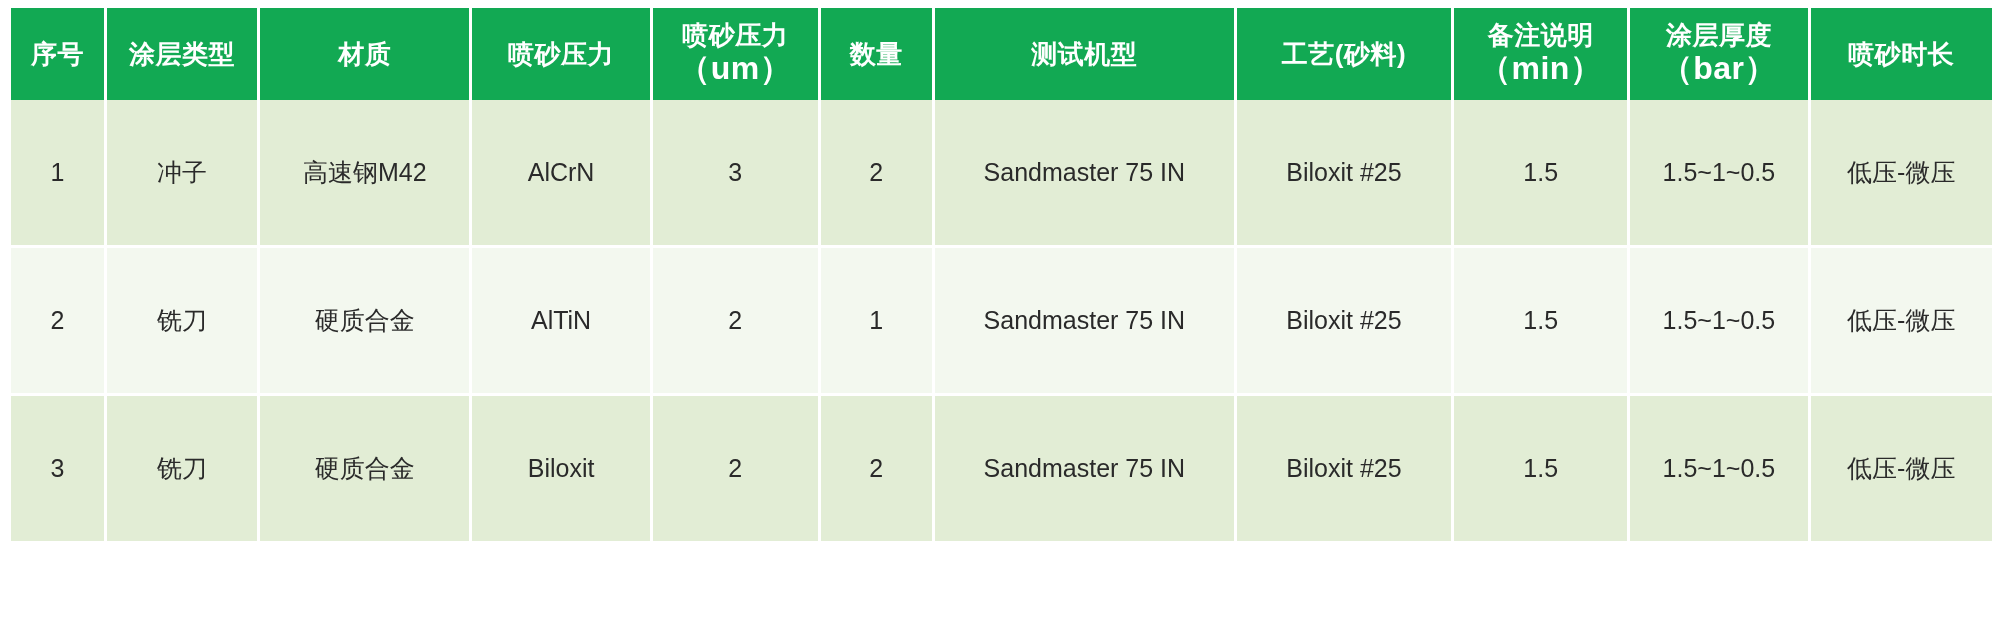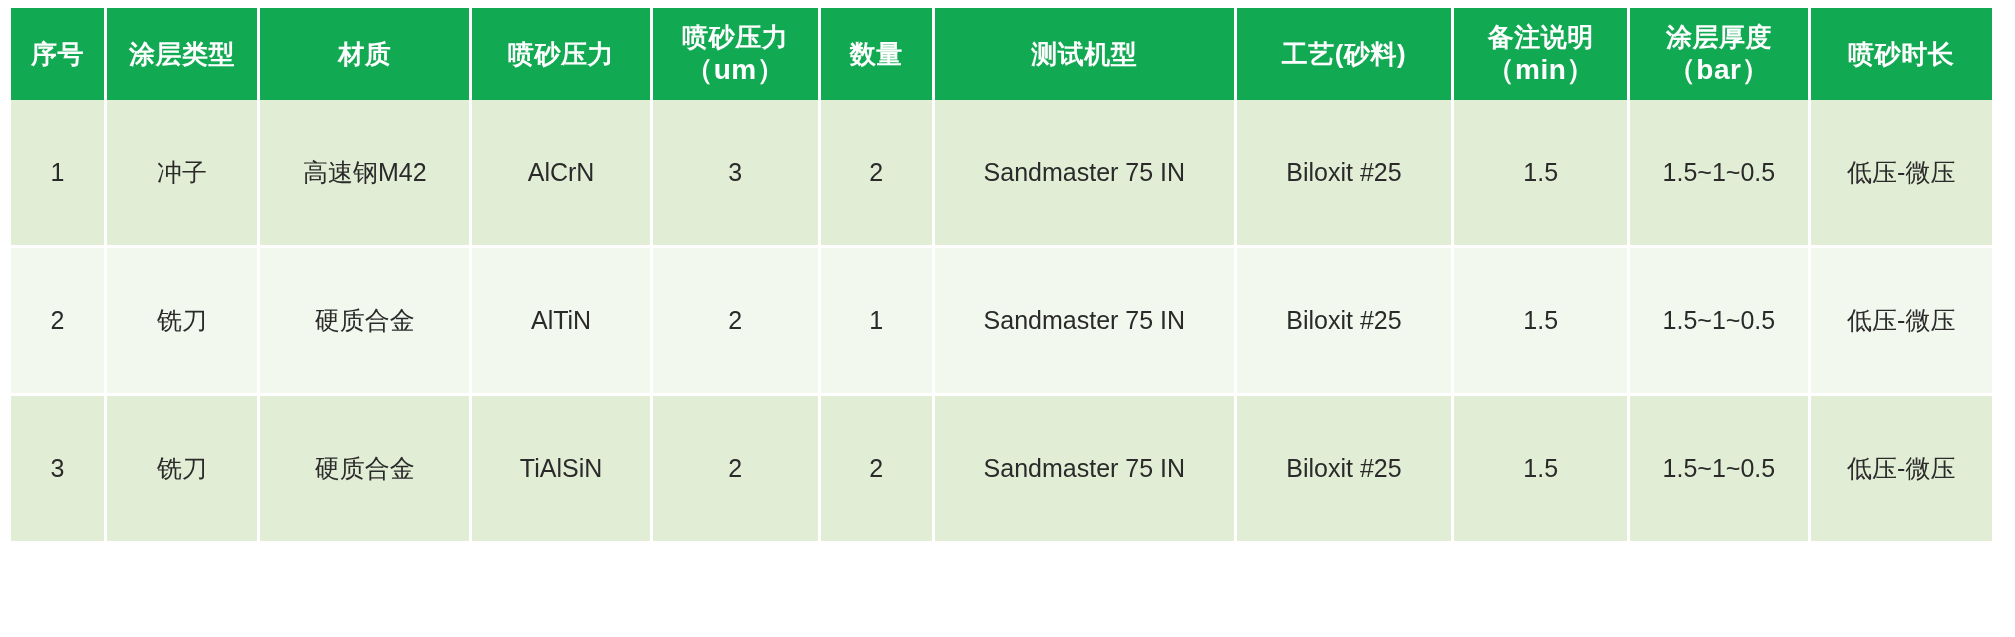--- a/index.html
+++ b/index.html
@@ -37,21 +37,21 @@
     text-align: center;
     vertical-align: middle;
     height: 84px;
     padding: 4px 2px;
     border: 0;
     letter-spacing: 0.5px;
   }
 
   table.spec-table thead th .unit {
     display: block;
-    font-size: 28px;
+    font-size: 32px;
     font-weight: bold;
   }
 
   table.spec-table tbody td {
     text-align: center;
     vertical-align: middle;
     font-size: 25px;
     color: #2a2a2a;
     height: 145px;
     padding: 0 4px;
@@ -157,21 +157,21 @@
         <td>Sandmaster 75 IN</td>
         <td>Biloxit #25</td>
         <td>1.5</td>
         <td>1.5~1~0.5</td>
         <td>低压-微压</td>
       </tr>
       <tr class="row-shade-a">
         <td>3</td>
         <td>铣刀</td>
         <td>硬质合金</td>
-        <td>TiAlSiN</td>
+        <td>Biloxit</td>
         <td>2</td>
         <td>2</td>
         <td>Sandmaster 75 IN</td>
         <td>Biloxit #25</td>
         <td>1.5</td>
         <td>1.5~1~0.5</td>
         <td>低压-微压</td>
       </tr>
     </tbody>
   </table>

